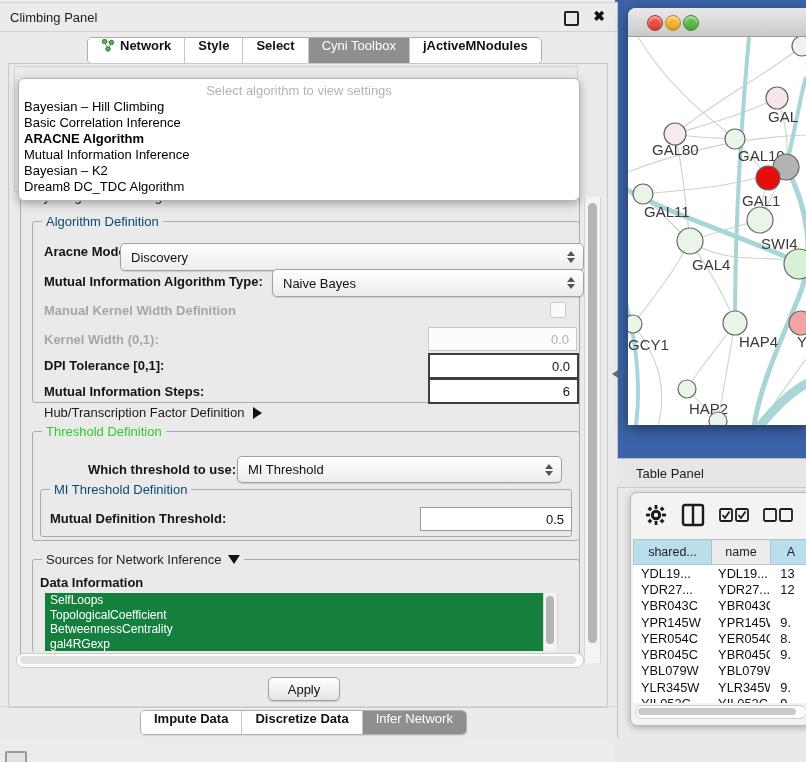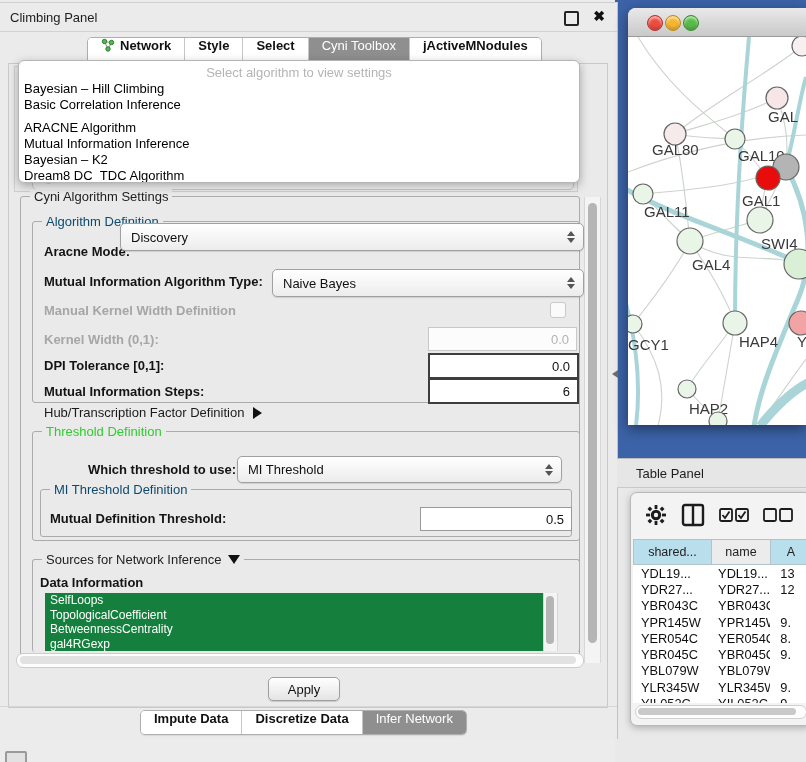--- a/index.html
+++ b/index.html
@@ -30,26 +30,26 @@
   .bottom-tabs{left:140px;top:707px;height:23px;}
 
   .content-frame{position:absolute;left:8px;top:60px;width:598px;height:643px;
       border:1px solid #c9c9c9;background:#eaeaea;}
   .select-frame{position:absolute;left:14px;top:63px;width:562px;height:124px;
       border:1px solid #cfcfcf;background:#eaeaea;}
   .net-combo{position:absolute;left:32px;top:160px;width:528px;height:25px;
       border:1px solid #c6c6c6;border-radius:5px;background:#f2f2f2;display:flex;align-items:center;
       font-size:13px;color:#c9c9c9;padding-left:12px;}
 
-  .popup{position:absolute;left:18px;top:57px;width:560px;height:117px;background:#fff;
+  .popup{position:absolute;left:18px;top:75px;width:560px;height:117px;background:#fff;
       border:1px solid #b5b5b5;border-radius:6px;box-shadow:0 3px 10px rgba(0,0,0,0.3);
       padding-top:4px;z-index:5;overflow:hidden;}
   .popup-hint{height:16px;text-align:center;font-size:13px;color:#b4b4b4;}
   .popup-item{height:16px;line-height:16px;padding-left:5px;font-size:13px;color:#000;}
-  .popup-item.bold{font-weight:normal;margin-top:7px;}
+  .popup-item.bold{font-weight:bold;}
 
   .group{position:absolute;border:1px solid #ababab;border-radius:3px;background:transparent;}
   .legend{position:absolute;top:-8px;left:9px;background:#eaeaea;padding:0 4px;font-size:13px;
       color:#222;white-space:nowrap;display:flex;align-items:center;gap:6px;}
   .legend.blue{color:#0c4a6e;}
   .legend.green{color:#2ecc2e;}
 
   .lbl{position:absolute;font-size:13px;font-weight:bold;color:#141414;white-space:nowrap;}
   .lbl.dis{color:#a6a6a6;}
   .plain{font-weight:normal;color:#1a1a1a;}
@@ -192,21 +192,21 @@
       <span class="legend">Cyni Algorithm Settings</span>
     </div>
     <div class="vscroll" style="left:584px;top:194px;width:15px;height:466px;">
       <div class="vthumb" style="left:3px;top:6px;width:9px;height:440px;"></div>
     </div>
 
     <div class="group" style="left:32px;top:218px;width:546px;height:180px;">
       <span class="legend blue">Algorithm Definition</span>
     </div>
     <span class="lbl" style="left:44px;top:241px;">Aracne Mode:</span>
-    <div class="combo" style="left:120px;top:220px;width:452px;height:26px;">
+    <div class="combo" style="left:120px;top:240px;width:452px;height:26px;">
       <span>Discovery</span>
       <span class="arrows">
           <span class="arr-up"></span>
           <span class="arr-dn"></span>
         </span>
     </div>
     <span class="lbl" style="left:44px;top:271px;">Mutual Information Algorithm Type:</span>
     <div class="combo" style="left:272px;top:266px;width:300px;height:26px;">
       <span>Naive Bayes</span>
       <span class="arrows">

